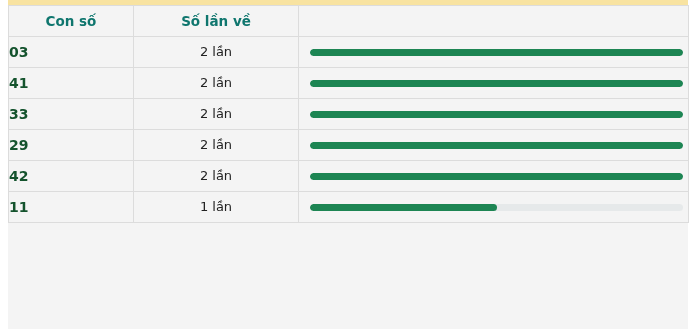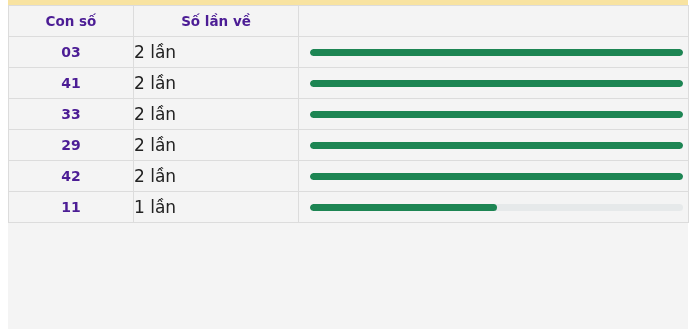--- a/index.html
+++ b/index.html
@@ -59,37 +59,38 @@
 
   col.col-number { width: 125px; }
   col.col-count  { width: 165px; }
   col.col-bar    { width: 390px; }
 
   .th-label {
     display: block;
     text-align: center;
     font-size: 13.5px;
     font-weight: bold;
-    color: #4c1d95;
+    color: #0f766e;
     line-height: 24px;
   }
   thead th { height: 25px; }
 
   .cell-number {
     display: block;
-    text-align: center;
+    text-align: left;
     font-size: 14px;
     font-weight: bold;
-    color: #4c1d95;
+    color: #14532d;
     line-height: 28px;
   }
 
   .cell-count {
     display: block;
-    font-size: 17px;
+    text-align: center;
+    font-size: 13px;
     color: #222222;
     line-height: 28px;
   }
 
   .bar-cell { position: relative; }
 
   .bar-track {
     position: relative;
     margin: 0 5px 0 11px;
     height: 7px;

